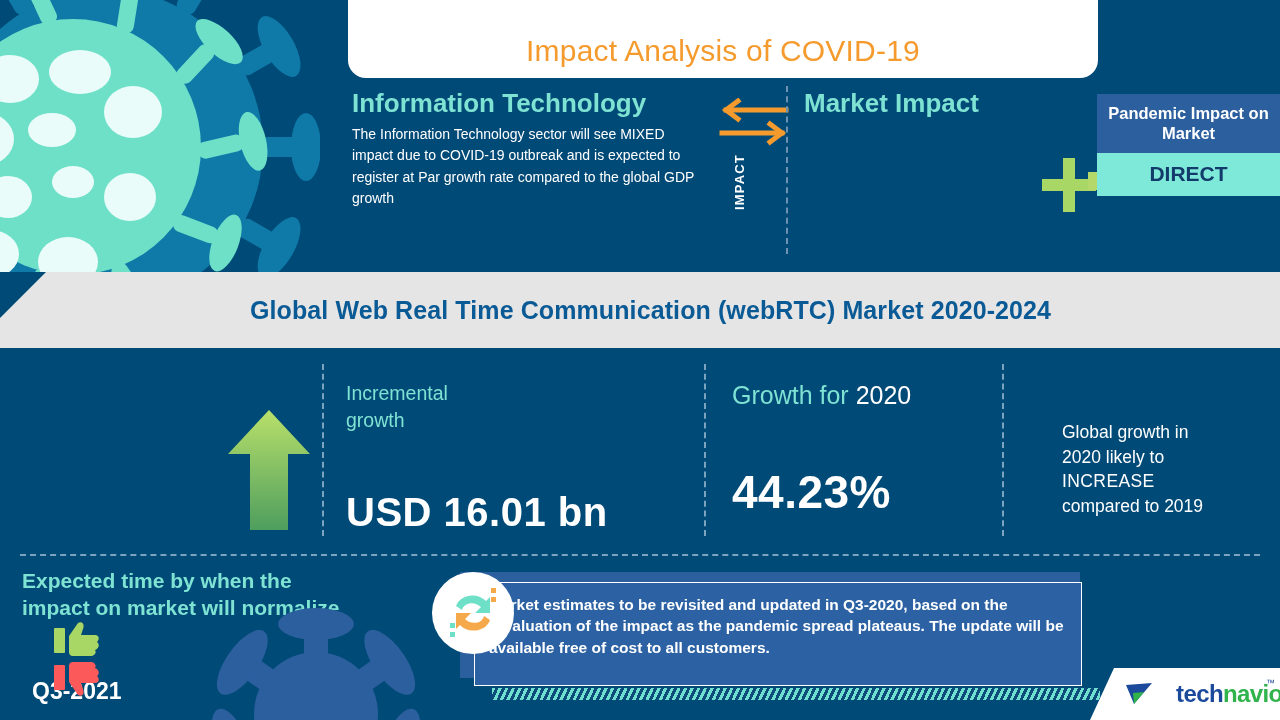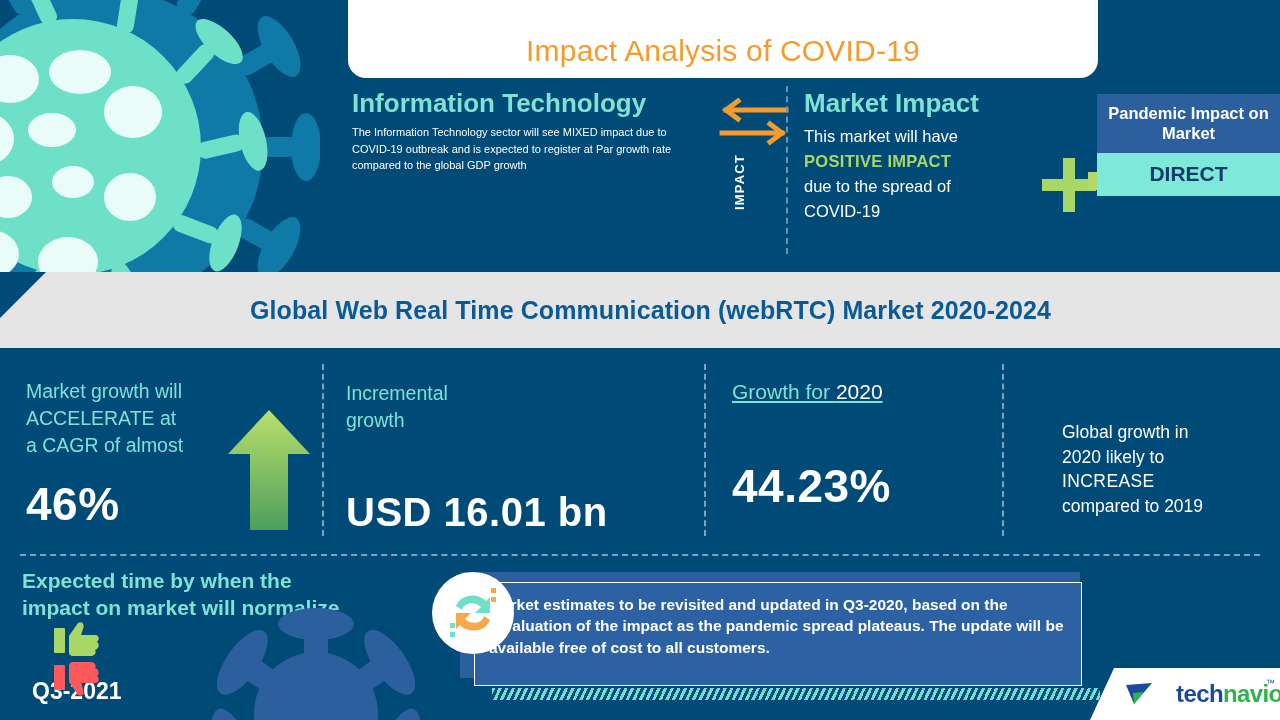--- a/index.html
+++ b/index.html
@@ -18,21 +18,21 @@
     position:absolute; left:348px; top:-30px; width:750px; height:108px;
     background:#ffffff; border-radius:18px;
     display:flex; align-items:flex-end; justify-content:center; padding-bottom:10px;
   }
   .title-card span {
     color:#f59b2e; font-size:30px; font-weight:normal; letter-spacing:.2px;
   }
 
   .sector-col { position:absolute; left:352px; top:88px; width:350px; }
   .sector-head { color:#7fe3d4; font-size:26px; font-weight:bold; margin-bottom:5px; }
-  .sector-body { color:#ffffff; font-size:11px; line-height:1.52; }
+  .sector-body { color:#ffffff; font-size:14px; line-height:1.52; }
 
   .impact-sep { position:absolute; left:712px; top:92px; width:78px; height:160px; }
   .impact-sep .arrows { position:absolute; left:6px; top:6px; width:72px; height:50px; }
   .impact-sep .vlabel {
     position:absolute; left:20px; top:62px;
     writing-mode:vertical-rl; transform:rotate(180deg);
     color:#ffffff; font-size:13px; font-weight:bold; letter-spacing:1.2px;
   }
   .dash-v { position:absolute; top:86px; height:168px; border-left:2px dashed #6c93b3; }
 
@@ -73,21 +73,21 @@
 
   .s1 { left:26px; top:30px; width:220px; }
   .s1 .big { font-size:46px; margin-top:18px; }
   .arrow-up { position:absolute; left:228px; top:62px; width:82px; height:120px; }
 
   .s2 { left:346px; top:32px; width:240px; }
   .s2 .big { font-size:40px; margin-top:56px; white-space:nowrap; }
   .chart-ico { position:absolute; left:556px; top:366px; width:112px; height:68px; }
 
   .s3 { left:732px; top:30px; width:280px; }
-  .s3 .lead { font-size:21px;text-decoration:underline; }
+  .s3 .lead { font-size:25px; }
   .s3 .lead i { color:#ffffff; font-style:normal; }
   .s3 .big { font-size:46px; margin-top:52px; }
 
   .s4 { left:1062px; top:72px; width:205px; }
   .s4 .txt { color:#ffffff; font-size:17.5px; line-height:1.4; }
   .s4 .txt b { font-weight:normal; letter-spacing:.4px; }
   .virus-orange { position:absolute; left:1058px; top:360px; width:58px; height:54px; }
 
   
   .bottom { position:absolute; left:0; top:554px; width:1280px; height:166px; background:#004a77; }
@@ -256,26 +256,20 @@
           <line x1="4" y1="35" x2="64" y2="35"></line>
           <polyline points="52,26 64,35 52,44"></polyline>
         </g>
       </svg>
       <div class="vlabel">IMPACT</div>
     </div>
     <div class="dash-v" style="left:786px;"></div>
 
     <div class="market-col">
       <div class="market-head">Market Impact</div>
-      <div class="market-body">
-        <span>This market will have</span><br>
-        <b>POSITIVE IMPACT</b><br>
-        <span>due to the spread of</span><br>
-        <span>COVID-19</span>
-      </div>
     </div>
 
     <svg class="plus-mark" viewBox="0 0 66 66">
       <path d="M27 6 h12 v21 h21 v12 h-21 v21 h-12 v-21 h-21 v-12 h21 z" fill="#a9d765"></path>
     </svg>
 
     <div class="pandemic-tab"></div>
     <div class="pandemic-box">
       <div class="pandemic-head">Pandemic Impact on Market</div>
       <div class="pandemic-val">DIRECT</div>
@@ -285,28 +279,20 @@
   <div class="strip">
     <div class="strip-corner"></div>
     <div class="strip-title">Global Web Real Time Communication (webRTC) Market 2020-2024</div>
   </div>
 
   <div class="mid">
     <div class="dash-col" style="left:322px;"></div>
     <div class="dash-col" style="left:704px;"></div>
     <div class="dash-col" style="left:1002px;"></div>
 
-    <div class="stat s1">
-      <div class="lead">
-        <span>Market growth will</span><br>
-        <span>ACCELERATE at</span><br>
-        <span>a CAGR of almost</span>
-      </div>
-      <div class="big">46%</div>
-    </div>
     <svg class="arrow-up" viewBox="0 0 82 120">
       <defs>
           <linearGradient id="ga" x1="0" y1="1" x2="0" y2="0">
         <stop offset="0" stop-color="#4e9e5e"></stop>
             <stop offset="1" stop-color="#b9e06a"></stop>
       </linearGradient>
         </defs>
       <path d="M41 0 L82 44 H60 V120 H22 V44 H0 Z" fill="url(#ga)"></path>
     </svg>
 

